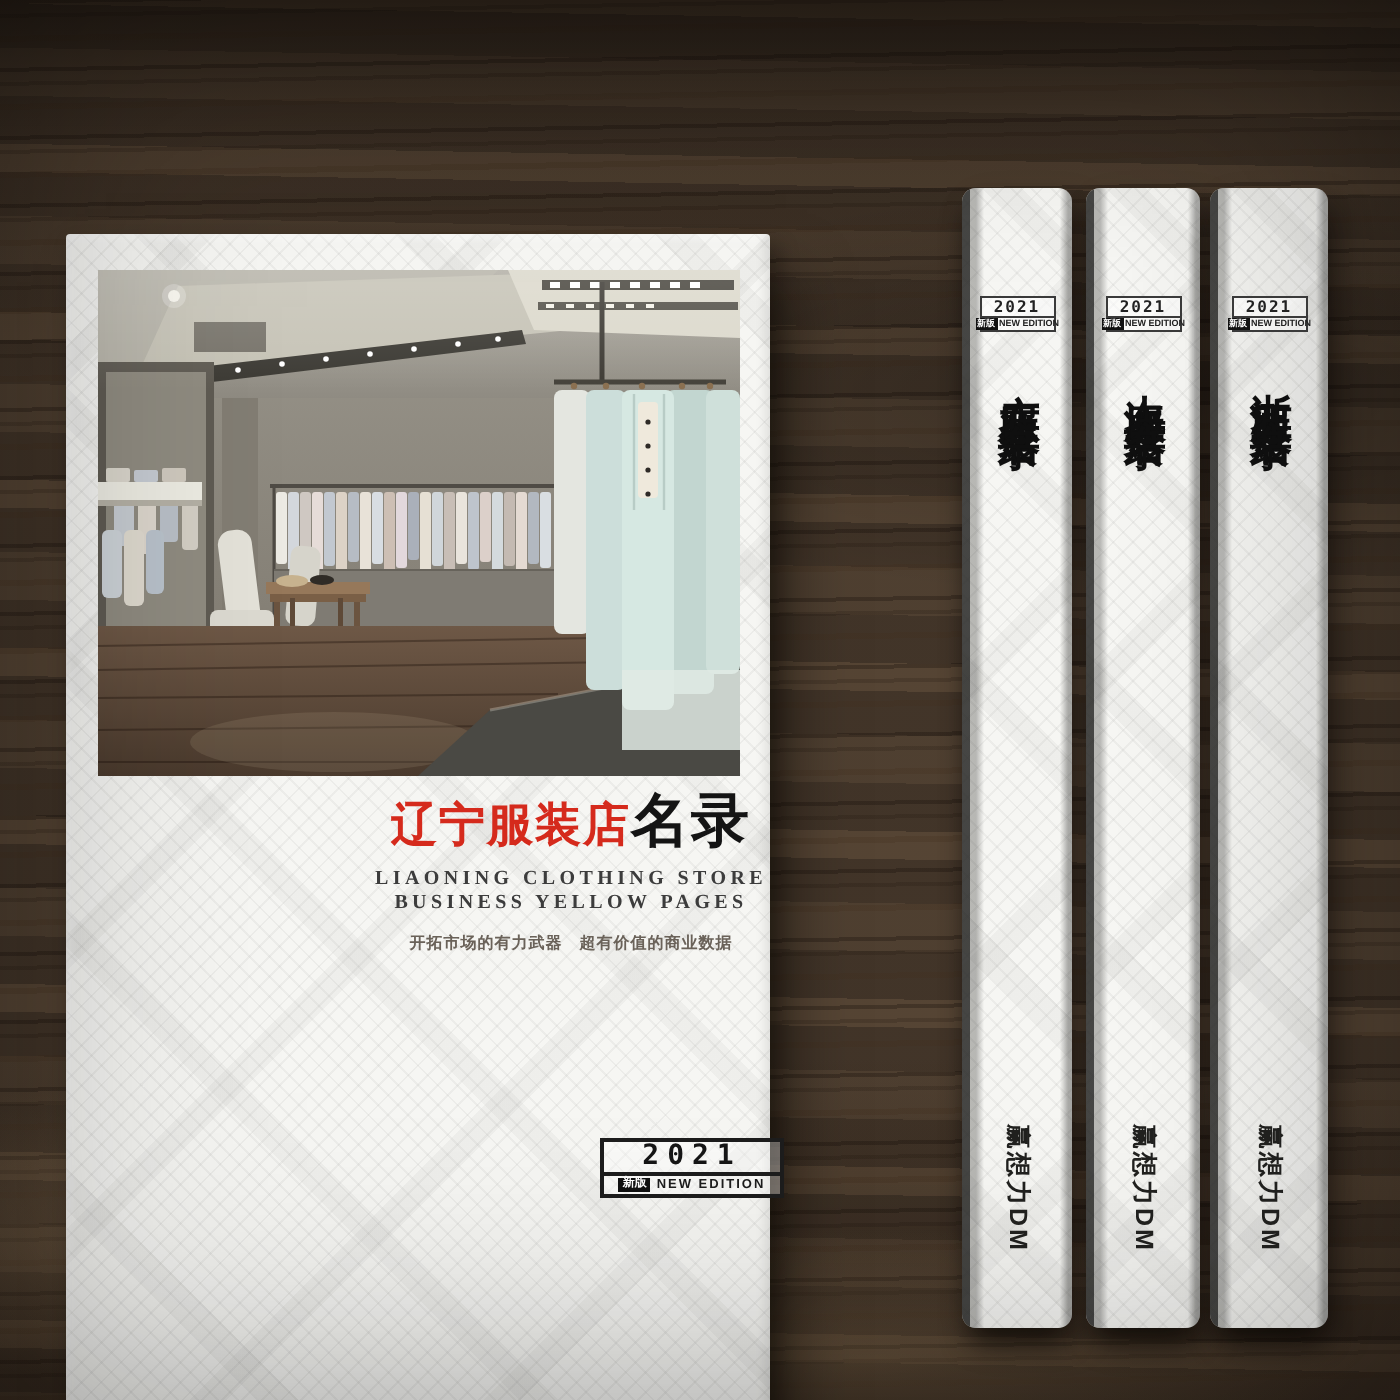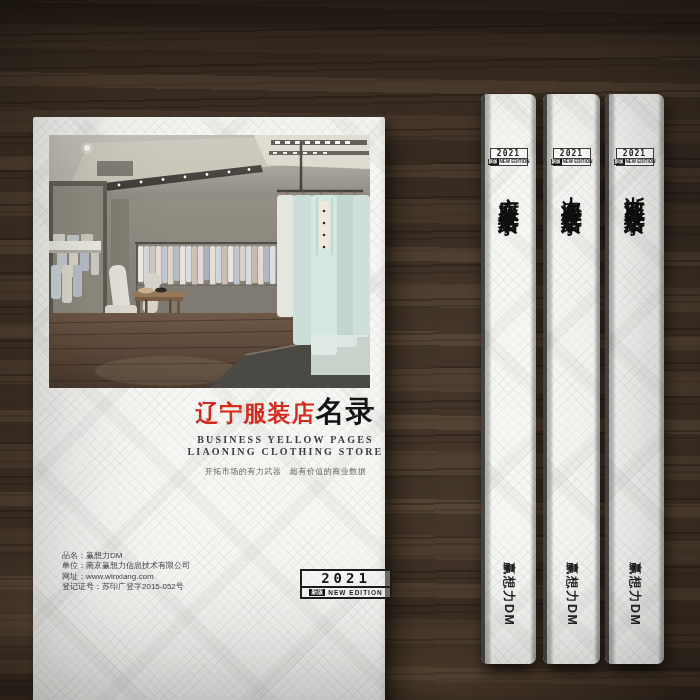--- a/index.html
+++ b/index.html
@@ -32,21 +32,21 @@
     box-shadow:14px 18px 30px -6px rgba(8,5,2,0.55), 4px 6px 10px rgba(8,5,2,0.35),
                inset -2px -3px 6px rgba(0,0,0,0.10), inset 2px 2px 4px rgba(255,255,255,0.55);
   }
   .photo{position:absolute;left:16px;top:18px;width:321px;height:253px;display:block;}
   .title-block{position:absolute;left:130px;top:279px;width:245px;text-align:center;}
   .title-line{white-space:nowrap;letter-spacing:1px;line-height:30px;}
   .t-red{font-size:23px;font-weight:900;color:#d52a1c;}
   .t-black{font-size:29px;font-weight:900;color:#141414;}
   .subtitle{margin-top:3px;font-family:"Liberation Serif",serif;font-weight:700;
     font-size:10px;line-height:12px;letter-spacing:2.2px;color:#3c3c3c;white-space:nowrap;}
-  .slogan{margin-top:8px;font-size:8px;font-weight:400;letter-spacing:0.5px;color:#6a6259;white-space:nowrap;}
+  .slogan{margin-top:8px;font-size:8px;font-weight:700;letter-spacing:0.5px;color:#6a6259;white-space:nowrap;}
   .info{position:absolute;left:29px;top:434px;font-size:8px;line-height:10.3px;color:#3e3e3e;}
   .edition-box{position:absolute;left:267px;top:452px;width:92px;height:30px;border:2px solid #1d1d1d;
     box-sizing:border-box;background:rgba(255,255,255,0.35);}
   .year{font-family:"DejaVu Sans Mono",monospace;font-weight:700;font-size:14px;line-height:15px;
     letter-spacing:4px;text-align:center;color:#161616;border-bottom:2px solid #1d1d1d;height:15px;}
   .ed-row{height:9px;display:flex;align-items:center;justify-content:center;gap:3px;
     font-size:6.5px;font-weight:700;letter-spacing:1px;color:#1d1d1d;}
   .badge{background:#111;color:#fff;font-size:6px;line-height:7px;padding:0 2px;letter-spacing:0;}
   
   .spine{
@@ -256,32 +256,26 @@
       </g>
 
       <rect x="0" y="0" width="321" height="60" fill="url(#glow)"></rect>
     </svg>
 
     <div class="title-block">
       <div class="title-line">
         <span class="t-red">辽宁服装店</span><span class="t-black">名录</span>
       </div>
       <div class="subtitle">
+        <div>LIAONING CLOTHING STORE</div>
         <div>BUSINESS YELLOW PAGES</div>
-        <div>LIAONING CLOTHING STORE</div>
       </div>
       <div class="slogan">开拓市场的有力武器　超有价值的商业数据</div>
     </div>
 
-    <div class="info">
-      <div>品名：赢想力DM</div>
-      <div>单位：南京赢想力信息技术有限公司</div>
-      <div>网址：www.winxiang.com</div>
-      <div>登记证号：苏印广登字2015-052号</div>
-    </div>
 
     <div class="edition-box">
       <div class="year">2021</div>
       <div class="ed-row">
         <span class="badge">新版</span>
         <span>NEW EDITION</span>
       </div>
     </div>
   </div>
 

